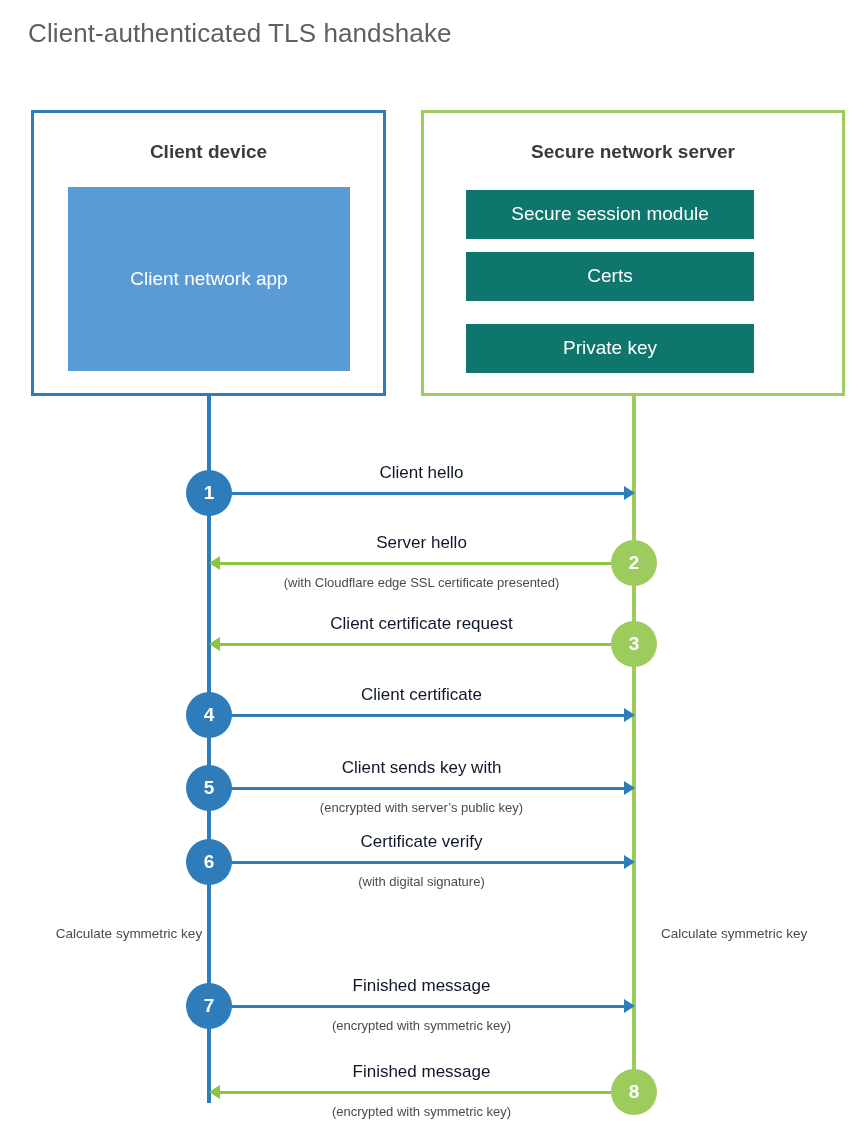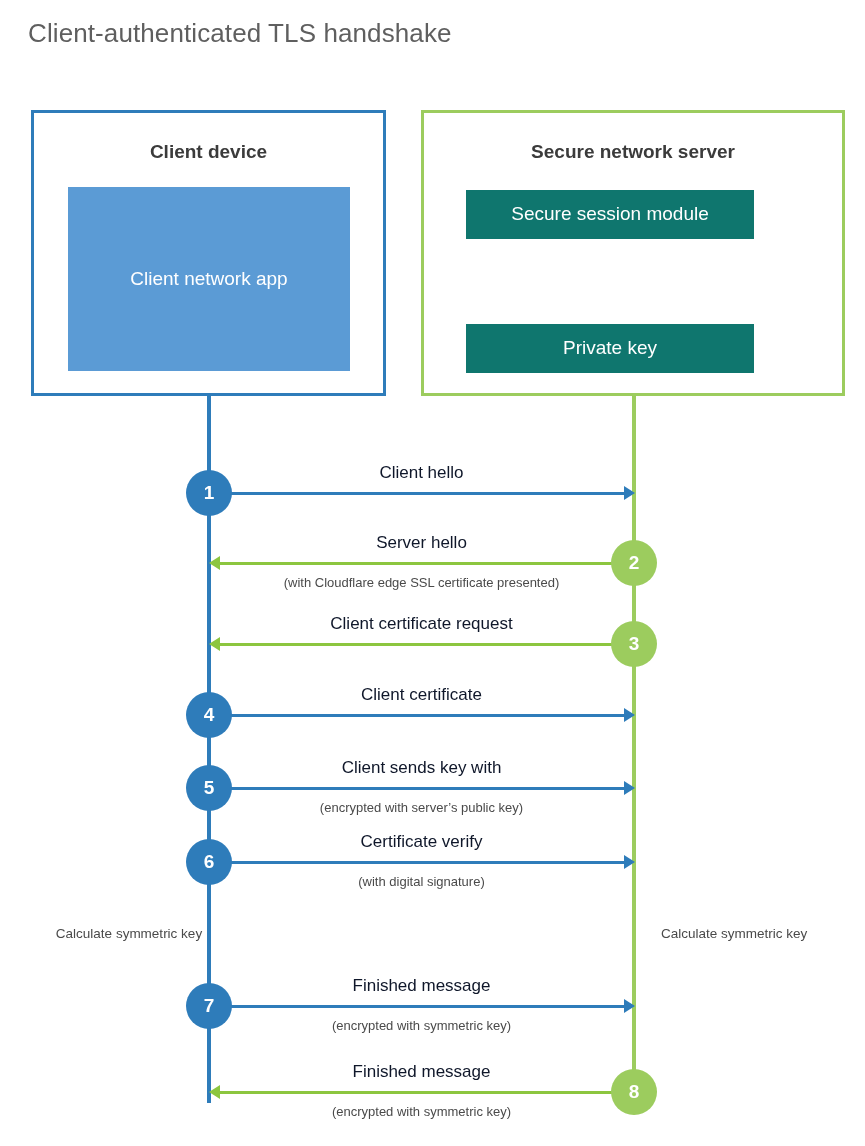--- a/index.html
+++ b/index.html
@@ -208,20 +208,21 @@
   <div id="diagram-title">Client-authenticated TLS handshake</div>
 
   <div class="actor-box" id="client-device-box">
     <div class="actor-title">Client device</div>
     <div class="inner-block" id="client-app-block">Client network app</div>
   </div>
 
   <div class="actor-box" id="server-box">
     <div class="actor-title">Secure network server</div>
     <div class="inner-block server-block" id="server-block-0">Secure session module</div>
+    <div class="inner-block server-block" id="server-block-1">Certs</div>
     <div class="inner-block server-block" id="server-block-2">Private key</div>
   </div>
 
   <div class="lifeline" id="lifeline-client"></div>
   <div class="lifeline" id="lifeline-server"></div>
 
   <div class="msg" id="msg-1" style="top:493px;">
     <div class="msg-line blue" style="left:209px; width:417px;"></div>
     <div class="arrow-head to-right blue" style="left:624px;"></div>
     <div class="step-circle blue" style="left:186px;">1</div>

